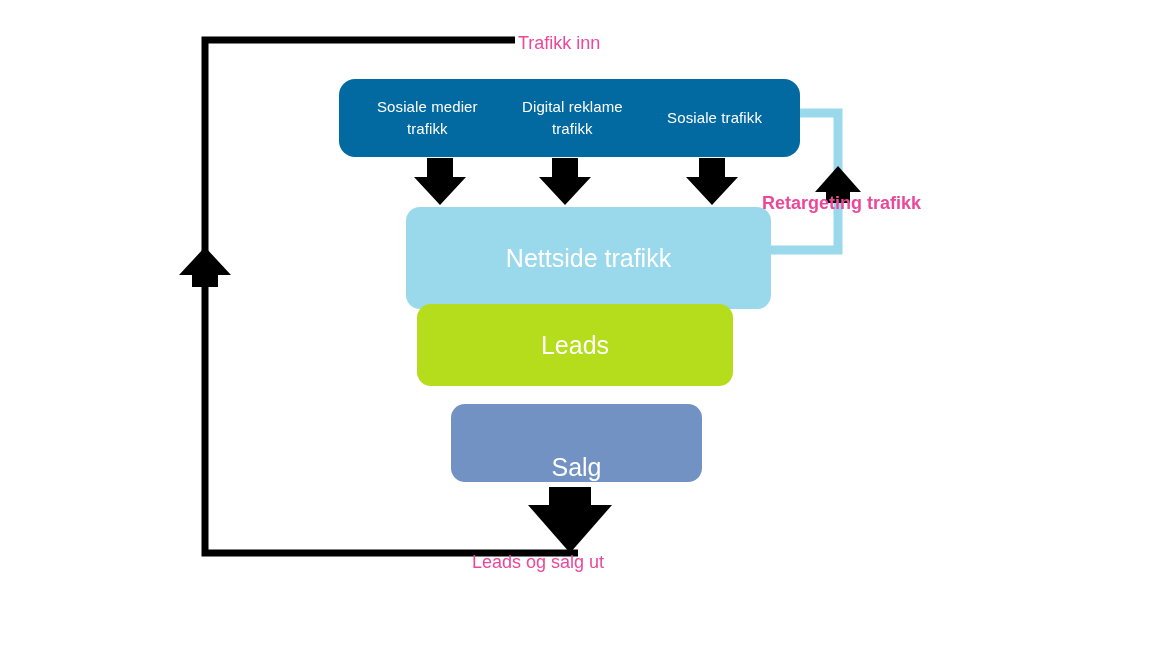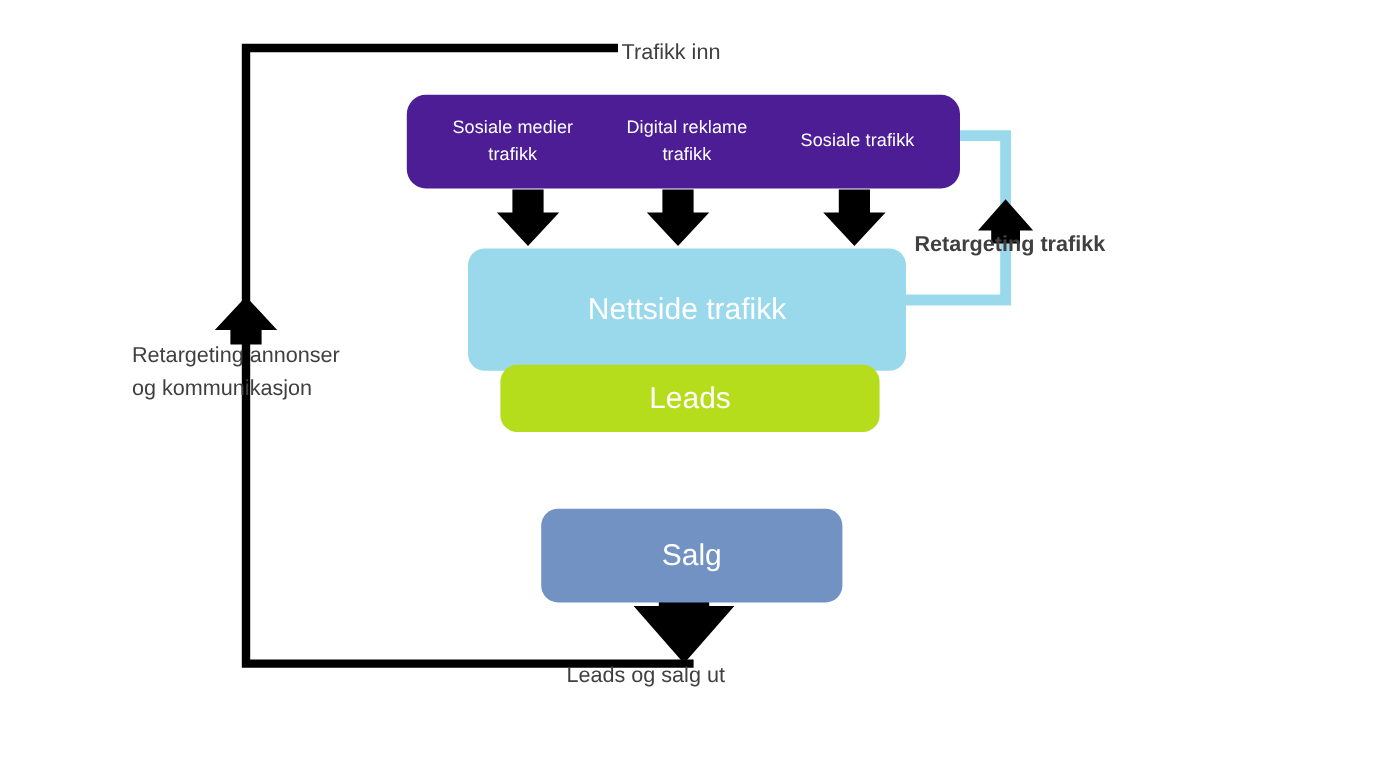--- a/index.html
+++ b/index.html
@@ -44,44 +44,45 @@
   }
   .src-label {
     font-size: 15px;
     line-height: 1.45;
     text-align: center;
     color: #ffffff;
     white-space: pre-line;
     letter-spacing: 0.1px;
   }
   .node-site {
-    left: 390px;
+    left: 406px;
     top: 207px;
     width: 365px;
     height: 102px;
     font-size: 25px;
   }
   .node-leads {
     left: 417px;
     top: 304px;
     width: 316px;
-    height: 56px;
+    height: 82px;
     font-size: 25px;
   }
   .node-salg {
     left: 451px;
-    top: 424px;
+    top: 404px;
     width: 251px;
     height: 78px;
     font-size: 25px;
+    align-items: flex-end;
   }
   .caption {
     position: absolute;
     font-size: 18px;
-    color: #404040;
+    color: #ec4899;
     white-space: pre-line;
     line-height: 1.5;
   }
   .cap-traffic-in { left: 518px; top: 30px; }
   .cap-retarget-traffic { left: 762px; top: 190px; font-weight: bold; }
   .cap-retarget-ads { left: 110px; top: 283px; }
   .cap-leads-out { left: 472px; top: 549px; }
 </style>
 </head>
 <body>
@@ -110,21 +111,21 @@
     </g>
     <g>
       <polygon fill="#000000" points="712,205 686,177 699,177 699,158 725,158 725,177 738,177"></polygon>
     </g>
 
     <g>
       <polygon fill="#000000" points="570,553 528,505 549,505 549,487 591,487 591,505 612,505"></polygon>
     </g>
   </svg>
 
-  <div class="node node-sources" style="background:#4c1d95;">
+  <div class="node node-sources" style="background:#0369a1;">
     <span class="src-label">Sosiale medier
 trafikk</span>
     <span class="src-label">Digital reklame
 trafikk</span>
     <span class="src-label">Sosiale trafikk</span>
   </div>
 
   <div class="node node-site" style="background:#9ad9ec;">
     <span>Nettside trafikk</span>
   </div>
@@ -132,17 +133,15 @@
   <div class="node node-leads" style="background:#b5dd1b;">
     <span>Leads</span>
   </div>
 
   <div class="node node-salg" style="background:#7292c4;">
     <span>Salg</span>
   </div>
 
   <div class="caption cap-traffic-in">Trafikk inn</div>
   <div class="caption cap-retarget-traffic">Retargeting trafikk</div>
-  <div class="caption cap-retarget-ads">Retargeting annonser
-og kommunikasjon</div>
   <div class="caption cap-leads-out">Leads og salg ut</div>
 
 </div>
 
 </body></html>

